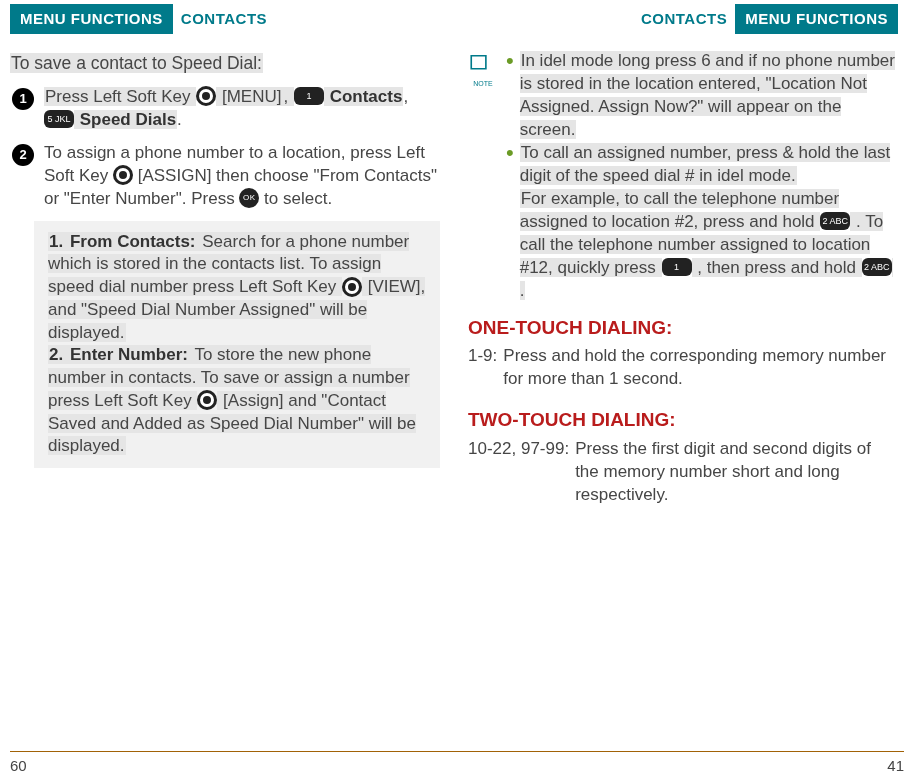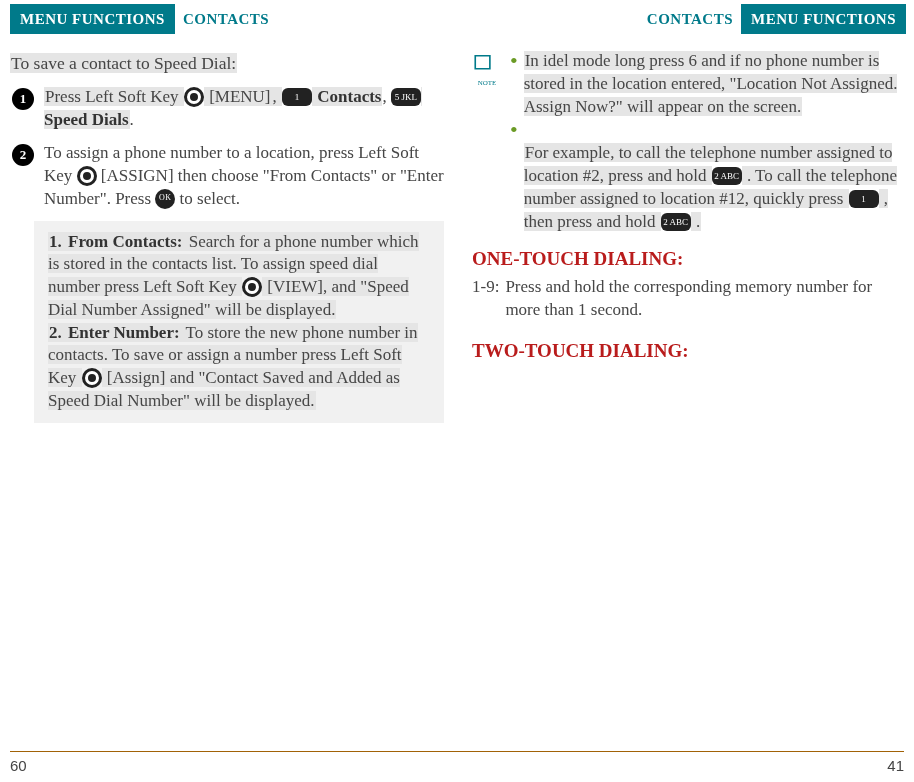--- a/index.html
+++ b/index.html
@@ -6,21 +6,21 @@
   body {
     font-family: Arial, Helvetica, sans-serif;
     width: 914px;
     height: 782px;
     background: #fff;
     color: #464646;
     font-size: 17px;
     line-height: 1.35;
     position: relative;
   }
-  .pages { display: flex; gap: 28px; padding: 4px 8px 0 10px; font-family: Liberation Serif, serif; }
+  .pages { display: flex; gap: 28px; padding: 4px 16px 0 10px; }
   .page { flex: 1; position: relative; }
   .header-row { display: flex; align-items: flex-start; gap: 8px; }
   .page.right .header-row { justify-content: flex-end; }
   .menu-tag {
     background: #007a8a;
     color: #fff;
     font-weight: bold;
     font-size: 15px;
     padding: 5px 10px;
     letter-spacing: 0.5px;
@@ -168,33 +168,37 @@
         <div style="font-size:7px;color:#007a8a;text-align:center;margin-top:-2px">NOTE</div>
       </div>
       <div class="note-body bullets">
         <div class="bullet">
           <span class="bullet-dot">•</span>
           <div><mark><span>In idel mode long press 6 and if no phone number is stored in the location entered, "Location Not Assigned. Assign Now?" will appear on the screen.</span></mark></div>
         </div>
         <div class="bullet">
           <span class="bullet-dot">•</span>
           <div>
-            <br>
+            <mark><span>To call an assigned number, press &amp; hold the last digit of the speed dial # in idel mode.</span></mark><br>
             <mark><span>For example, to call the telephone number assigned to location #2, press and hold </span></mark><span class="key-icon">2 ABC</span><mark><span> . To call the telephone number assigned to location #12, quickly press </span></mark><span class="key-icon">1</span><mark><span> , then press and hold </span></mark><span class="key-icon">2 ABC</span><mark><span> .</span></mark>
           </div>
         </div>
       </div>
     </div>
 
     <div class="heading2">ONE-TOUCH DIALING:</div>
     <div class="def">
       <div class="k">1-9:</div>
       <div>Press and hold the corresponding memory number for more than 1 second.</div>
     </div>
 
     <div class="heading2" style="margin-top:16px">TWO-TOUCH DIALING:</div>
+    <div class="def">
+      <div class="k">10-22, 97-99:</div>
+      <div>Press the first digit and second digits of the memory number short and long respectively.</div>
+    </div>
   </div>
 </div>
 
 <div class="footer">
   <span>60</span>
   <span>41</span>
 </div>
 
 </body></html>

